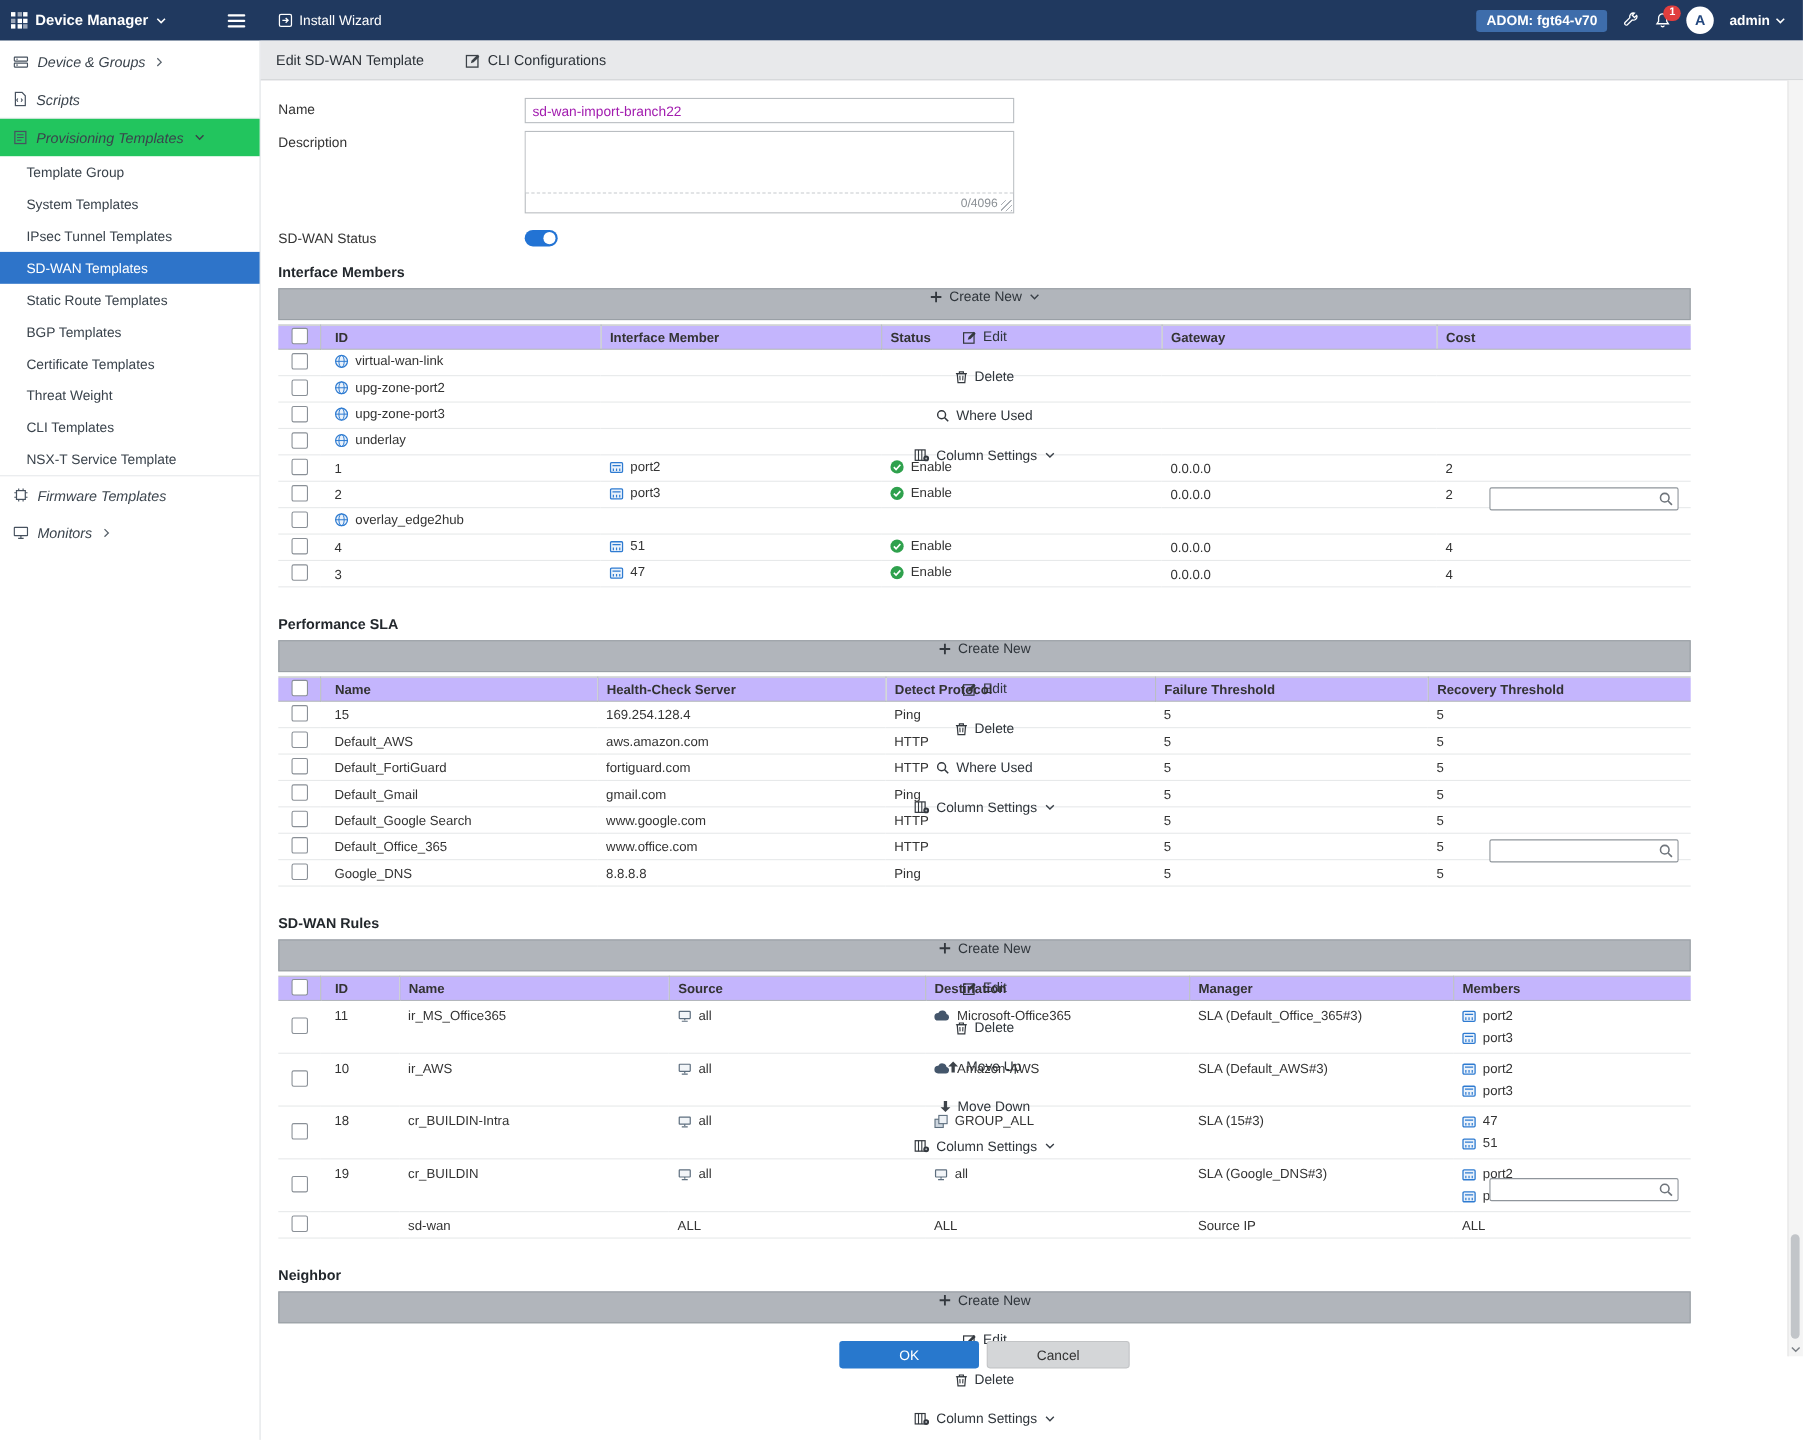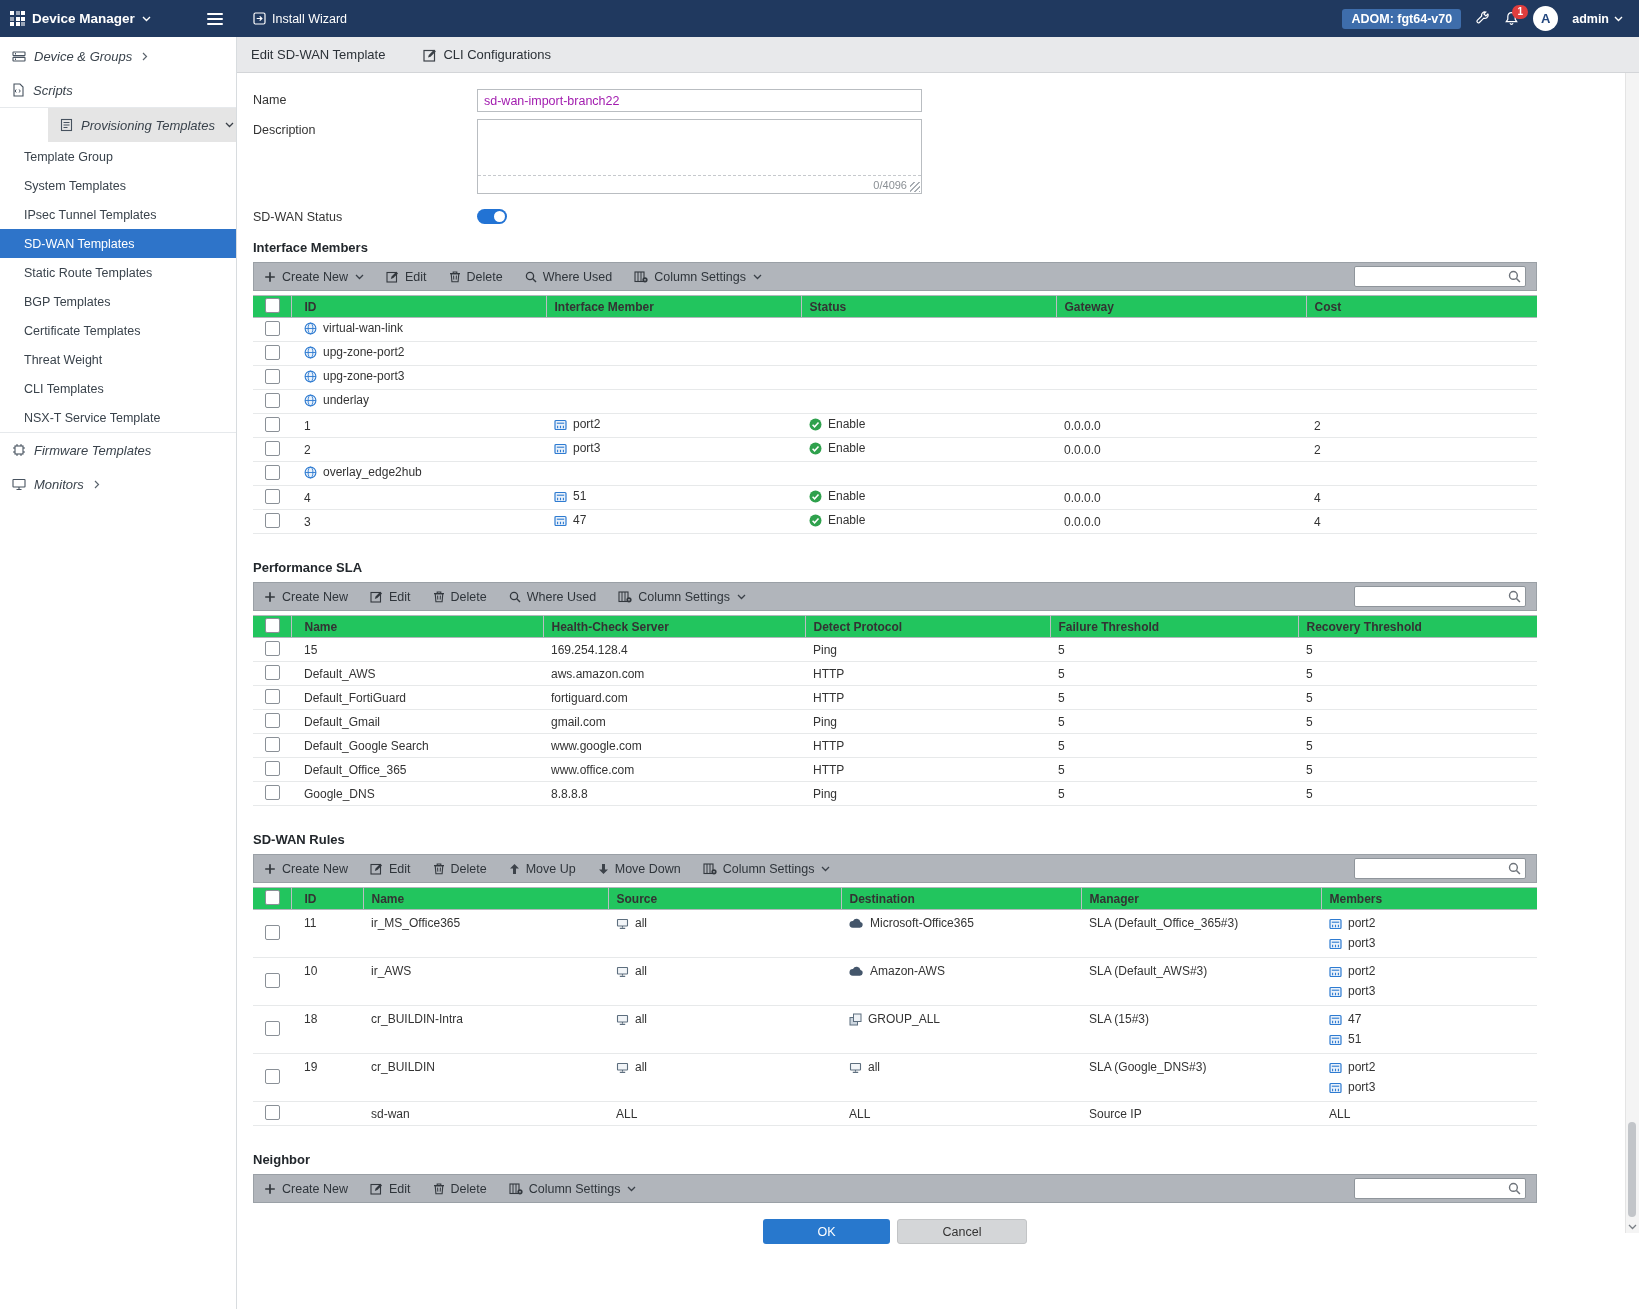--- a/index.html
+++ b/index.html
@@ -27,21 +27,21 @@
     display:flex;align-items:center;justify-content:center;font-size:13px;cursor:pointer;}
   .user{display:inline-flex;align-items:center;gap:5px;font-size:12.5px;font-weight:bold;cursor:pointer;}
 
   
   .layout{display:flex;height:1272px;align-items:stretch;}
   .sidebar{width:237px;min-width:237px;background:#fff;border-right:1px solid #d8dcdf;box-sizing:border-box;
     font-size:13px;color:#3a434c;padding-top:2px;}
   .side-item{height:34px;display:flex;align-items:center;gap:8px;padding:0 12px;cursor:pointer;white-space:nowrap;font-style:italic;}
   .side-item .chev{margin-left:2px;display:inline-flex;}
   .prov-group{border-top:1px solid #e6e9ec;border-bottom:1px solid #e6e9ec;}
-  .prov-header{background:#e5e5e5;margin-left:48px;}
+  .prov-header{background:#22c55e;}
   .sub-item{height:29px;display:flex;align-items:center;padding-left:24px;font-size:12.5px;cursor:pointer;}
   .sub-item.selected{background:#2e74c9;color:#fff;}
 
   .main{flex:1;position:relative;background:#fff;}
   .tabbar{height:35px;background:#e8e9eb;border-bottom:1px solid #d3d5d8;display:flex;align-items:center;
     padding-left:14px;gap:38px;font-size:13px;color:#2b3137;}
   .cli-tab{display:inline-flex;align-items:center;gap:6px;cursor:pointer;}
 
   .content{padding:16px 0 0 16px;}
 
@@ -59,31 +59,31 @@
     background:repeating-linear-gradient(315deg,#a9aeb4 0 1px,transparent 1px 3.5px);cursor:nwse-resize;}
   .status-row{margin-top:12px;margin-bottom:0;}
   .toggle{width:30px;height:15px;border-radius:8px;background:#2273d4;position:relative;margin-top:3px;cursor:pointer;}
   .toggle::after{content:"";position:absolute;right:2px;top:2px;width:11px;height:11px;border-radius:50%;background:#fff;}
 
   
   .section{width:1284px;}
   .section-title{font-size:13px;font-weight:bold;color:#22272c;margin:26px 0 7px;}
   .section-title.first{margin-top:16px;}
   .toolbar{height:29px;background:#b1b5bb;border:1px solid #9aa0a6;display:flex;align-items:center;
-    padding:0 10px;gap:22px;box-sizing:border-box;}
+    padding:0 10px;gap:22px;box-sizing:border-box;flex-direction:column;}
   .tb-btn{display:inline-flex;align-items:center;gap:6px;font-size:12.5px;color:#2f353b;cursor:pointer;white-space:nowrap;}
   .tb-btn .chev-after{margin-left:1px;display:inline-flex;}
   .tb-search{margin-left:auto;position:relative;}
   .tb-search input{width:172px;height:21px;border:1px solid #8f959b;border-radius:2px;padding:0 22px 0 6px;
     font-size:12px;box-sizing:border-box;background:#fff;font-family:inherit;outline:none;}
   .tb-search .icon{position:absolute;right:5px;top:4px;}
 
   .table-wrap{margin-top:4px;}
   table{width:100%;border-collapse:collapse;table-layout:fixed;font-size:12px;color:#333;}
-  thead th{background:#22c55e;height:21px;text-align:left;font-weight:bold;padding:0 8px;font-size:12px;
+  thead th{background:#c4b5fd;height:21px;text-align:left;font-weight:bold;padding:0 8px;font-size:12px;
     border-top:1px solid #b3b7bc;border-bottom:1px solid #b3b7bc;border-right:1px solid #babec3;
     overflow:hidden;white-space:nowrap;}
   thead th:last-child{border-right:none;}
   thead th:nth-child(2),tbody td:nth-child(2){padding-left:13px;}
   tbody td{height:23px;padding:0 8px;border-bottom:1px solid #e7e9ea;vertical-align:middle;
     overflow:hidden;white-space:nowrap;}
   th.col-cbx,td.col-cbx{padding:0 0 0 12px !important;}
   .cbx{width:13px;height:13px;border:1px solid #8a9097;border-radius:2px;background:#fff;display:inline-block;cursor:pointer;}
   .cell-flex{display:inline-flex;align-items:center;gap:6px;line-height:15px;}
   .stack{display:flex;flex-direction:column;gap:5px;}

